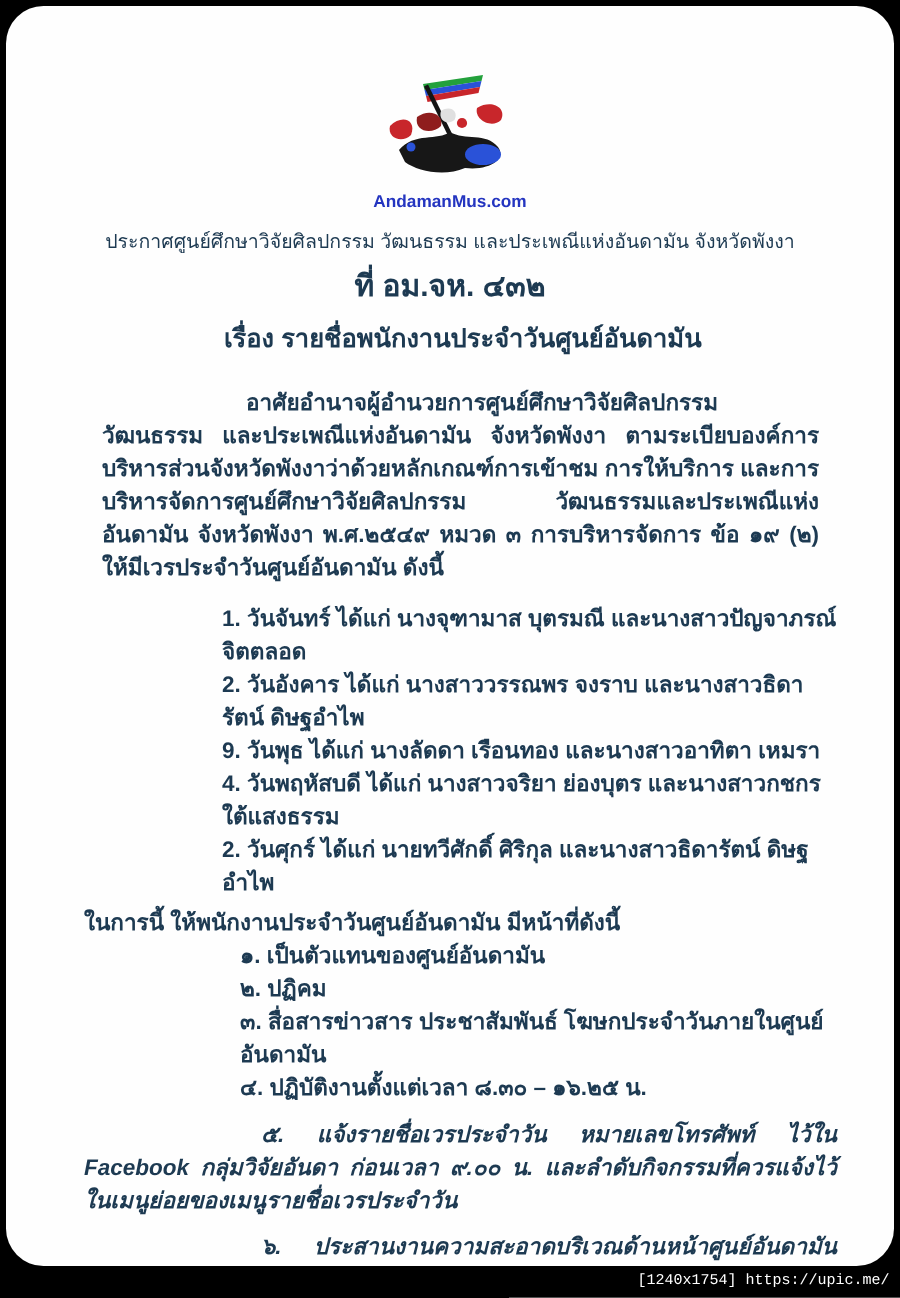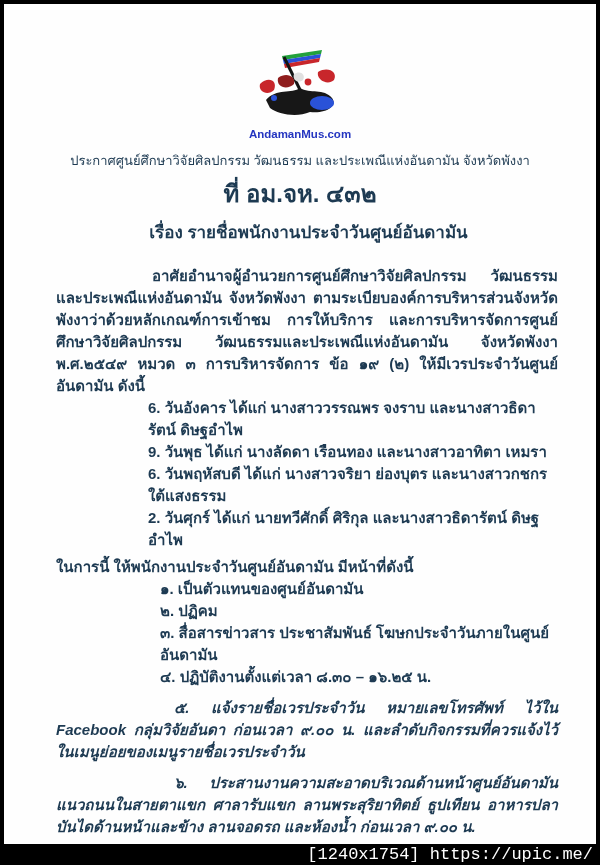--- a/index.html
+++ b/index.html
@@ -9,43 +9,44 @@
     background:#000;
     font-family:"Liberation Sans","DejaVu Sans",sans-serif;
     overflow:hidden;
   }
   .page{
     position:absolute;left:4px;top:4px;
     width:592px;height:840px;
     background:#fefefe;
     color:#1d3a52;
     overflow:hidden;
+    border-radius:25px;
   }
   .logo-wrap{margin:44px auto 0 auto;width:104px;}
   .logo-wrap svg{display:block;}
   .h1{margin-top:8px;text-align:center;font-size:13px;font-weight:400;letter-spacing:0;}
-  .h2{margin-top:3px;text-align:center;font-size:24px;font-weight:700;}
+  .h2{margin-top:3px;text-align:center;font-size:20px;font-weight:700;}
   .h3{margin-top:5px;text-align:center;font-size:17px;font-weight:700;padding-left:17px;}
   .content{
     margin:20px 38px 0 52px;
     font-size:15px;line-height:22px;font-weight:600;
     overflow-wrap:break-word;
   }
-  .para1{margin:0;text-indent:96px;text-align:justify;}
+  .para1{margin:12px;text-indent:96px;text-align:justify;}
   .roster{margin:0 0 0 92px;}
   .roster-line{line-height:22px;}
   .intro2{margin:5px 0 0 0;}
   .duties{margin:0 0 1px 104px;}
   .duty-line{line-height:22px;}
   .duty-para{margin:9px 0 0 0;text-indent:118px;text-align:justify;font-style:italic;}
   .watermark-bar{
     position:absolute;left:0;bottom:0;width:600px;height:21px;
     background:#000;color:#fff;
     font-family:"Liberation Mono","DejaVu Sans Mono",monospace;
-    font-size:17px;line-height:21px;
+    font-size:10px;line-height:21px;
     text-align:right;box-sizing:border-box;padding-right:7px;
   }
 </style>
 </head>
 <body>
 
 <div class="frame">
   <div class="page">
 
     <div class="logo-wrap">
@@ -71,23 +72,24 @@
     </div>
 
     <div class="h1">ประกาศศูนย์ศึกษาวิจัยศิลปกรรม วัฒนธรรม และประเพณีแห่งอันดามัน จังหวัดพังงา</div>
     <div class="h2">ที่ อม.จห. ๔๓๒</div>
     <div class="h3">เรื่อง  รายชื่อพนักงานประจำวันศูนย์อันดามัน</div>
 
     <div class="content">
       <p class="para1">อาศัยอำนาจผู้อำนวยการศูนย์ศึกษาวิจัยศิลปกรรม วัฒนธรรม และประเพณีแห่งอันดามัน จังหวัดพังงา ตามระเบียบองค์การบริหารส่วนจังหวัดพังงาว่าด้วยหลักเกณฑ์การเข้าชม การให้บริการ และการบริหารจัดการศูนย์ศึกษาวิจัยศิลปกรรม วัฒนธรรมและประเพณีแห่งอันดามัน จังหวัดพังงา พ.ศ.๒๕๔๙ หมวด ๓ การบริหารจัดการ ข้อ ๑๙ (๒) ให้มีเวรประจำวันศูนย์อันดามัน ดังนี้</p>
 
       <div class="roster">
-        <div class="roster-line">6. วันอังคาร ได้แก่ นางสาววรรณพร จงราบ และนางสาวธิดารัตน์ ดิษฐอำไพ</div>
+        <div class="roster-line">1. วันจันทร์ ได้แก่ นางจุฑามาส บุตรมณี และนางสาวปัญจาภรณ์ จิตตลอด</div>
+        <div class="roster-line">2. วันอังคาร ได้แก่ นางสาววรรณพร จงราบ และนางสาวธิดารัตน์ ดิษฐอำไพ</div>
         <div class="roster-line">9. วันพุธ ได้แก่ นางลัดดา เรือนทอง และนางสาวอาทิตา เหมรา</div>
-        <div class="roster-line">6. วันพฤหัสบดี ได้แก่ นางสาวจริยา ย่องบุตร และนางสาวกชกร ใต้แสงธรรม</div>
+        <div class="roster-line">4. วันพฤหัสบดี ได้แก่ นางสาวจริยา ย่องบุตร และนางสาวกชกร ใต้แสงธรรม</div>
         <div class="roster-line">2. วันศุกร์ ได้แก่ นายทวีศักดิ์ ศิริกุล และนางสาวธิดารัตน์ ดิษฐอำไพ</div>
       </div>
 
       <p class="intro2">ในการนี้ ให้พนักงานประจำวันศูนย์อันดามัน มีหน้าที่ดังนี้</p>
 
       <div class="duties">
         <div class="duty-line">๑. เป็นตัวแทนของศูนย์อันดามัน</div>
         <div class="duty-line">๒. ปฏิคม</div>
         <div class="duty-line">๓. สื่อสารข่าวสาร ประชาสัมพันธ์ โฆษกประจำวันภายในศูนย์อันดามัน</div>
         <div class="duty-line">๔. ปฏิบัติงานตั้งแต่เวลา ๘.๓๐ – ๑๖.๒๕ น.</div>

